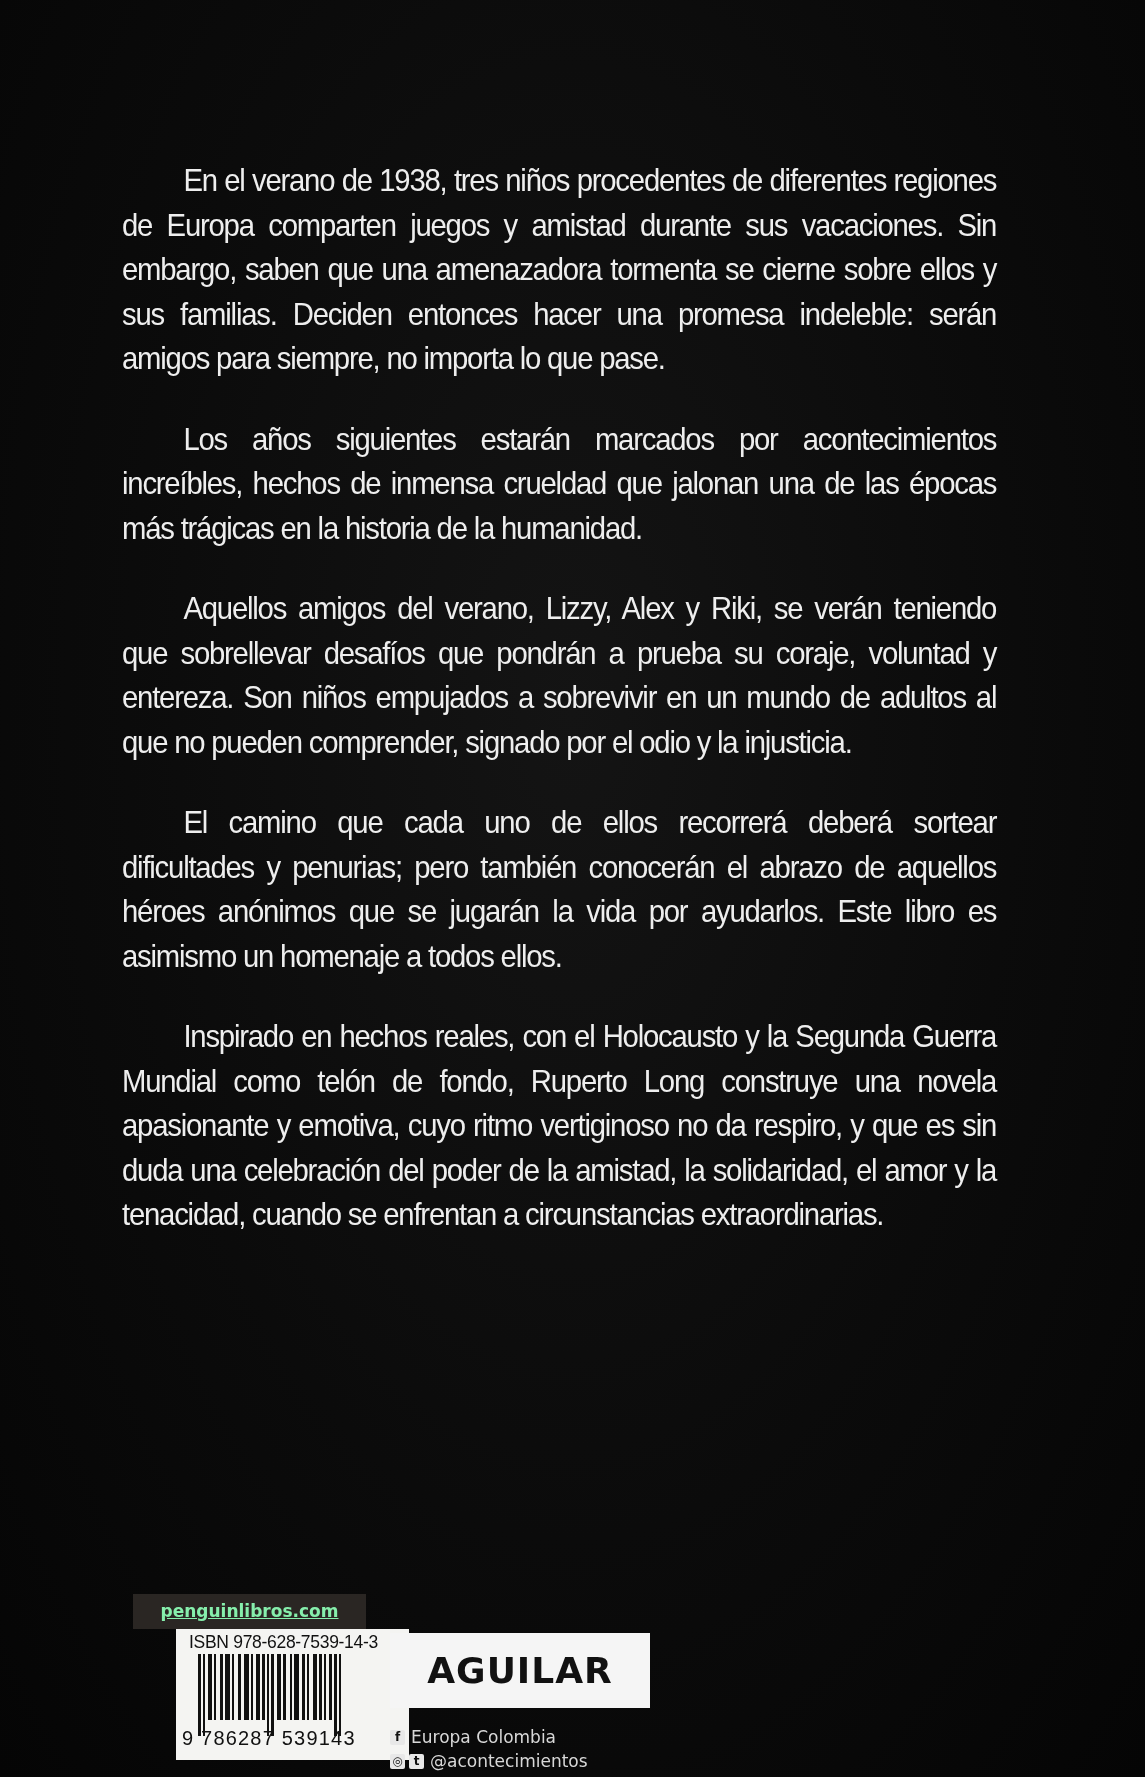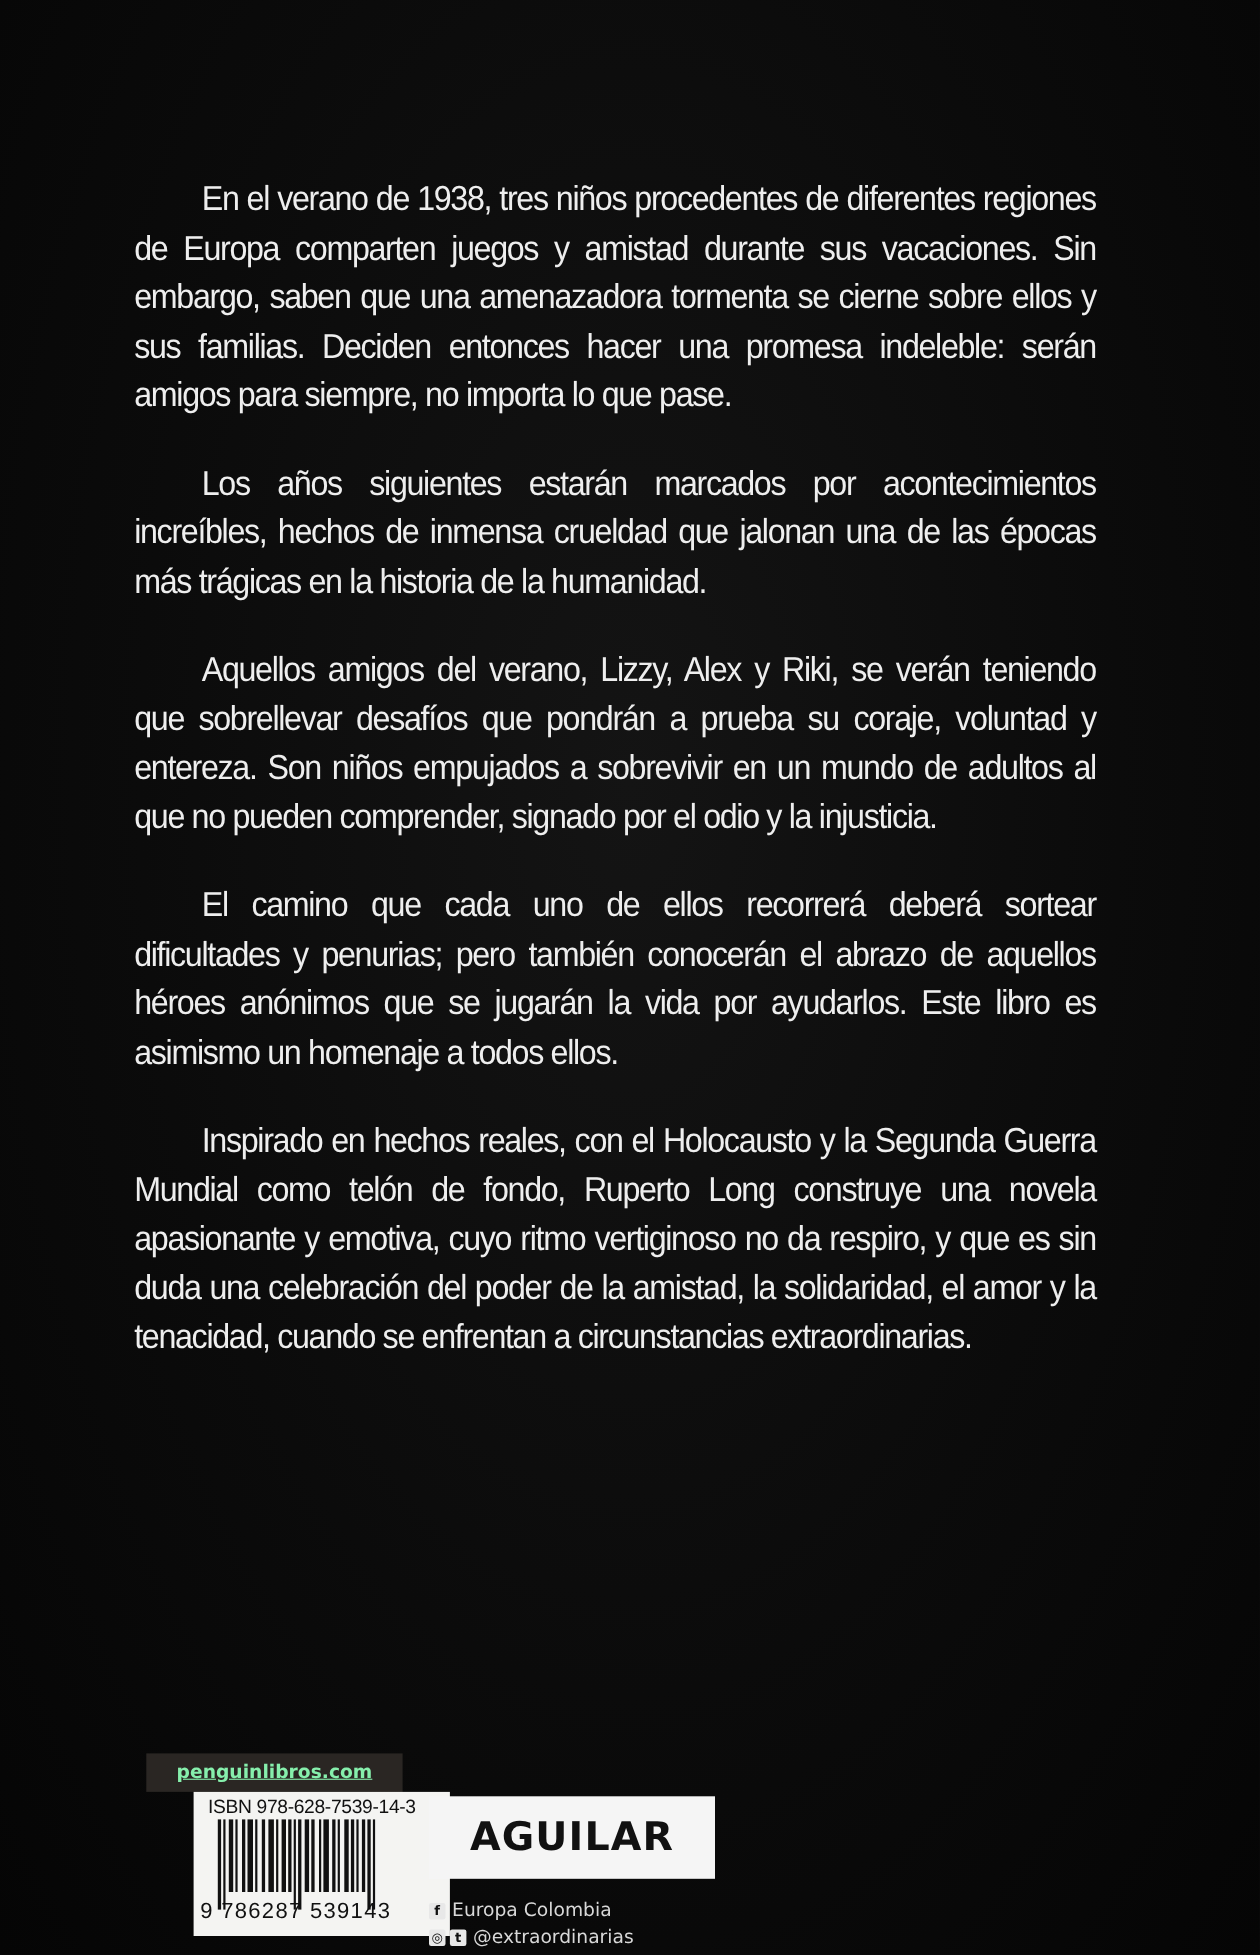--- a/index.html
+++ b/index.html
@@ -155,15 +155,15 @@
 <div class="publisher-logo">AGUILAR</div>
 
 <div class="social">
   <div class="social-row">
     <span class="sicon">f</span>
     <span class="social-text">Europa Colombia</span>
   </div>
   <div class="social-row">
     <span class="sicon">◎</span>
     <span class="sicon">t</span>
-    <span class="social-text">@extraordinarias</span>
+    <span class="social-text">@acontecimientos</span>
   </div>
 </div>
 
 </body></html>

